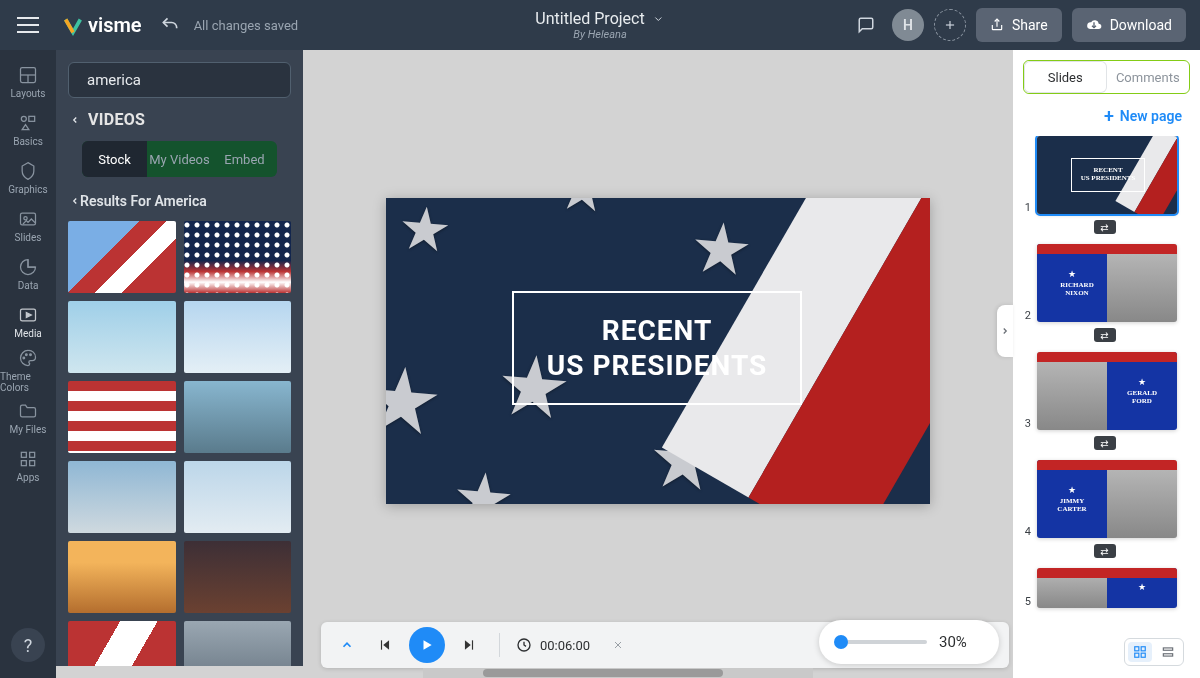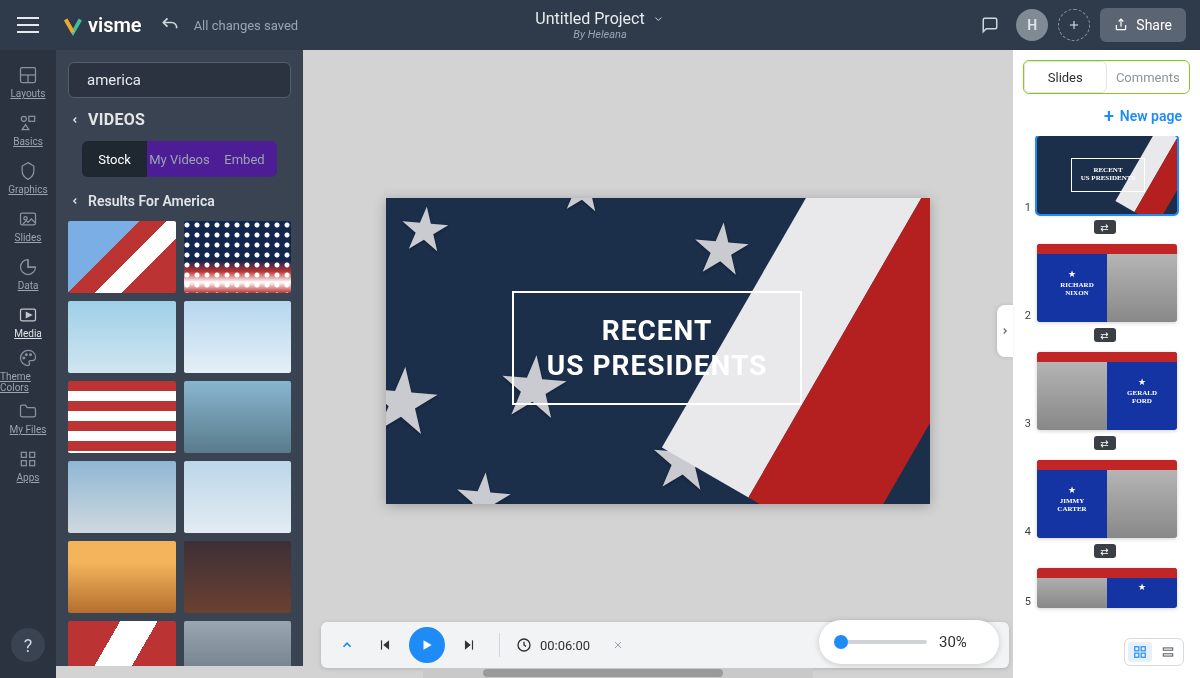--- a/index.html
+++ b/index.html
@@ -15,33 +15,33 @@
 .save-status { margin-left:14px; font-size:13px; color:#9aa5b1; }
 .title-wrap { position:absolute; left:50%; transform:translateX(-50%); text-align:center; color:#e8ecef; }
 .title-wrap .proj { font-size:16px; display:flex; align-items:center; gap:8px; justify-content:center;}
 .title-wrap .by { font-size:11px; color:#9aa5b1; font-style:italic; }
 .top-right { margin-left:auto; display:flex; align-items:center; gap:10px; padding-right:14px; }
 .top-icon { width:32px; height:32px; border-radius:50%; display:flex;align-items:center;justify-content:center;color:#cfd6de;cursor:pointer;}
 .avatar { background:#808a94; color:#dfe3e7; font-size:14px; font-weight:600;}
 .add-user { border:1px dashed #8a94a0; }
 .tbtn { height:34px; background:#5a6473; border-radius:6px; color:#fff; font-size:14px; display:flex;align-items:center;gap:8px;padding:0 14px;cursor:pointer;}
 .leftrail { position:absolute; top:50px; left:0; bottom:0; width:56px; background:#2a333f; display:flex; flex-direction:column; align-items:center; padding-top:8px; z-index:15;}
-.rail-item { width:56px; height:48px; display:flex; flex-direction:column; align-items:center; justify-content:center; gap:3px; color:#9aa5b1; font-size:10px; cursor:pointer;text-decoration:underline; }
+.rail-item { width:56px; height:48px; display:flex; flex-direction:column; align-items:center; justify-content:center; gap:3px; color:#9aa5b1; font-size:10px; cursor:pointer; }
 .rail-item.active{color:#dfe3e7;}
 .rail-item svg{opacity:0.85;}
 .help-btn { margin-top:auto; margin-bottom:16px; width:34px; height:34px; border-radius:50%; background:#394351; color:#cfd6de; display:flex;align-items:center;justify-content:center; font-size:18px; cursor:pointer;}
 .sidepanel { position:absolute; top:50px; left:56px; bottom:12px; width:247px; background:#394351; color:#dfe3e7; display:flex; flex-direction:column; z-index:14; }
 .search-wrap { padding:12px 12px 8px; }
 .search { display:flex; align-items:center; background:#2a333f; border:1px solid #51606f; border-radius:6px; height:36px; padding:0 10px; gap:8px;}
 .search input { flex:1; background:transparent; border:none; outline:none; color:#e6e9ec; font-size:15px;}
 .videos-hdr { padding:4px 14px 2px; display:flex; align-items:center; gap:8px; font-size:16px; font-weight:700; letter-spacing:0.3px; color:#e5e5e5; cursor:pointer;}
-.source-tabs { margin:10px 26px 6px; background:#4c1d95; border-radius:6px; display:flex; overflow:hidden; height:36px;justify-content:flex-end;}
+.source-tabs { margin:10px 26px 6px; background:#14532d; border-radius:6px; display:flex; overflow:hidden; height:36px;justify-content:flex-end;}
 .source-tab { flex:1; display:flex;align-items:center;justify-content:center; font-size:13px; color:#9aa5b1; cursor:pointer; }
 .source-tab.active { background:#1f2731; color:#fff; }
-.results-hdr { padding:10px 14px 6px; display:flex; align-items:center; gap:8px; font-size:14px; font-weight:600; cursor:pointer;}
+.results-hdr { padding:10px 14px 6px; display:flex; align-items:center; gap:0; font-size:14px; font-weight:600; cursor:pointer;}
 .grid { flex:1; overflow:auto; padding:6px 12px 12px; display:grid; grid-template-columns:1fr 1fr; gap:8px; }
 .thumb { height:72px; border-radius:2px; background:#223; overflow:hidden; cursor:pointer; position:relative;}
 .canvas-area { position:absolute; top:50px; left:303px; right:187px; bottom:0; background:#d3d3d3; }
 .stage { position:absolute; top:148px; left:50%; transform:translateX(-50%); width:544px; height:306px; box-shadow:0 2px 12px rgba(0,0,0,0.25); background:#1b2e4a; overflow:hidden; }
 .flag-stripe{position:absolute;right:-60px;bottom:-10px;width:300px;height:470px;transform:rotate(30deg);}
 .flag-stripe .r{position:absolute;right:0;top:0;bottom:0;width:120px;background:#b4201f;}
 .flag-stripe .w{position:absolute;right:120px;top:0;bottom:0;width:100px;background:#e9e9eb;}
 .star{position:absolute;color:#c9cbd0;font-size:60px;text-shadow:0 1px 3px rgba(0,0,0,0.4);transform:rotate(5deg);} 
 .slide-title-box{position:absolute;left:126px;top:93px;width:290px;height:114px;border:2px solid #fff;display:flex;align-items:center;justify-content:center;text-align:center;}
 .slide-title-box .tt{color:#fff;font-family:Georgia,'Times New Roman',serif;font-size:28px;font-weight:700;letter-spacing:1px;line-height:1.25;}
@@ -141,20 +141,28 @@
         </svg>
       </div>
     <div class="tbtn">
         <svg width="14" height="14" viewBox="0 0 24 24" fill="none" stroke="#fff" stroke-width="2">
           <path d="M4 12v7a1 1 0 001 1h14a1 1 0 001-1v-7"></path>
           <polyline points="16 6 12 2 8 6"></polyline>
           <line x1="12" y1="2" x2="12" y2="15"></line>
         </svg>
         <span>Share</span>
       </div>
+    <div class="tbtn">
+        <svg width="16" height="16" viewBox="0 0 24 24" fill="#fff">
+          <path d="M19 18a4 4 0 000-8 6 6 0 00-11.3-2A5 5 0 006 18z"></path>
+          <polyline points="9 13 12 16 15 13" fill="none" stroke="#5a6473" stroke-width="2"></polyline>
+          <line x1="12" y1="8" x2="12" y2="16" stroke="#5a6473" stroke-width="2"></line>
+        </svg>
+        <span>Download</span>
+      </div>
   </div>
 </div>
 
 <div class="leftrail">
   <div class="rail-item">
       <svg width="20" height="20" viewBox="0 0 24 24" fill="none" stroke="currentColor" stroke-width="1.5">
         <rect x="3" y="3" width="18" height="18" rx="2"></rect>
         <line x1="3" y1="12" x2="21" y2="12"></line>
         <line x1="12" y1="12" x2="12" y2="21"></line>
       </svg>

